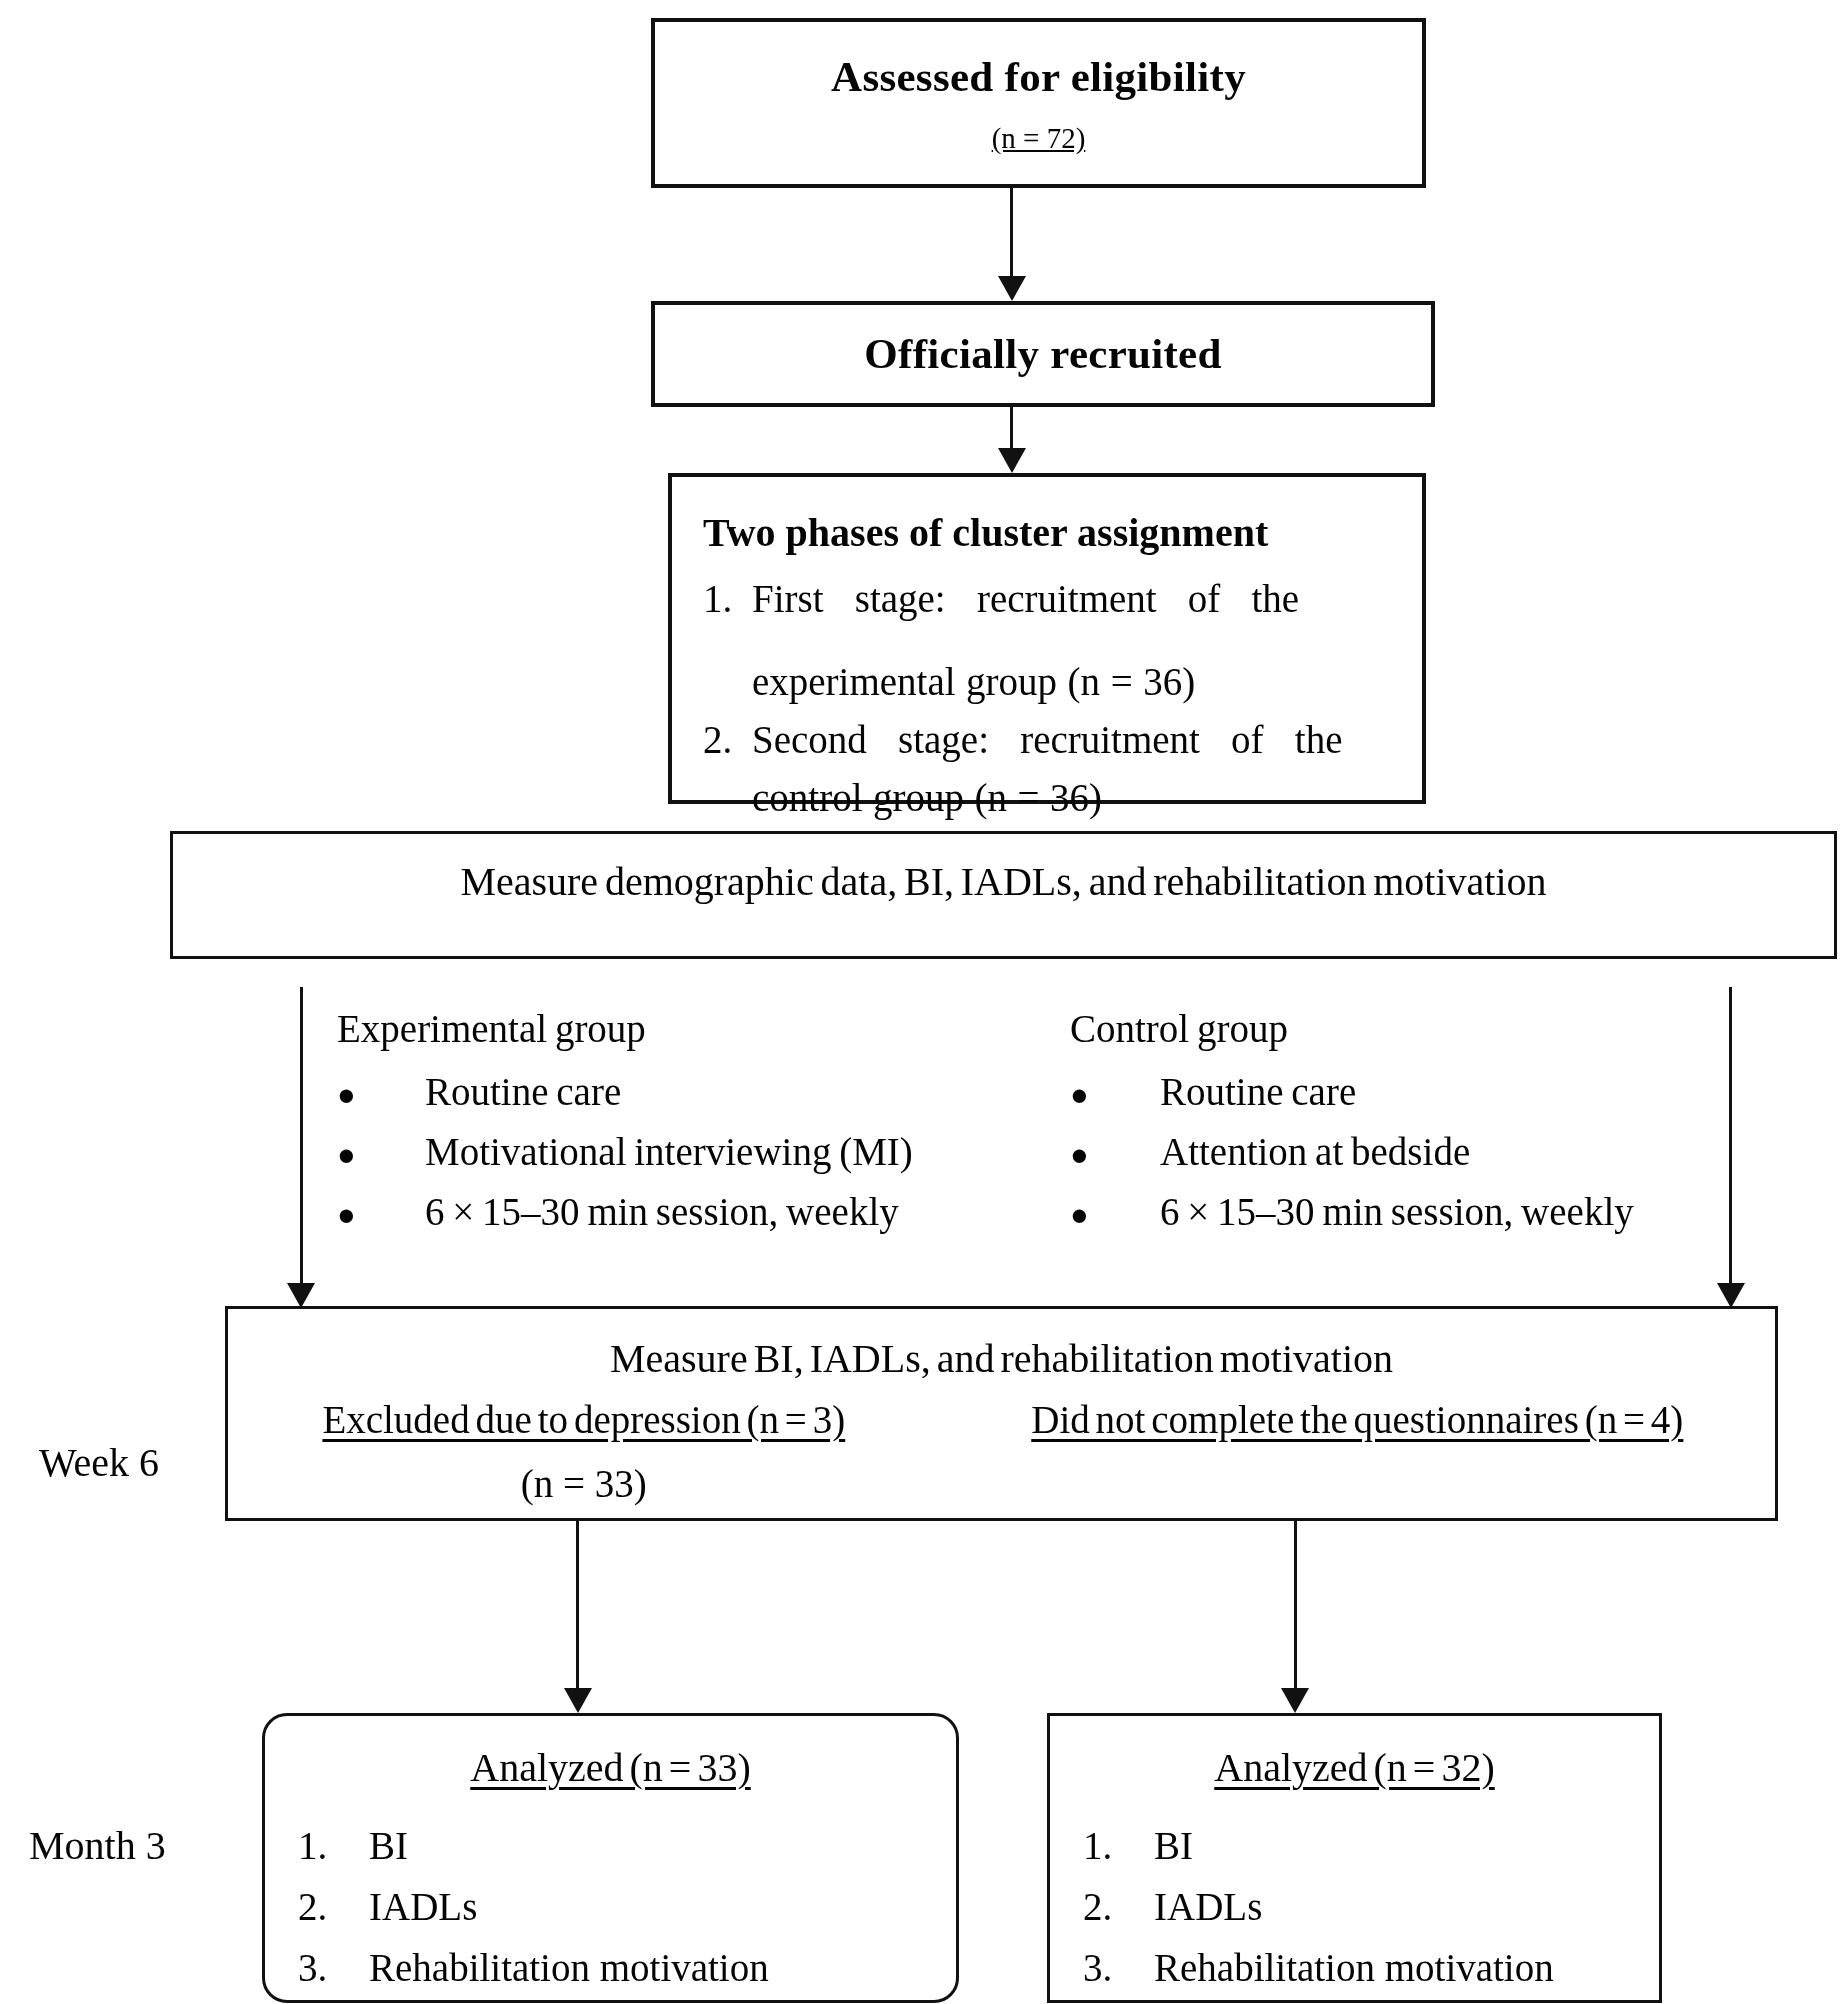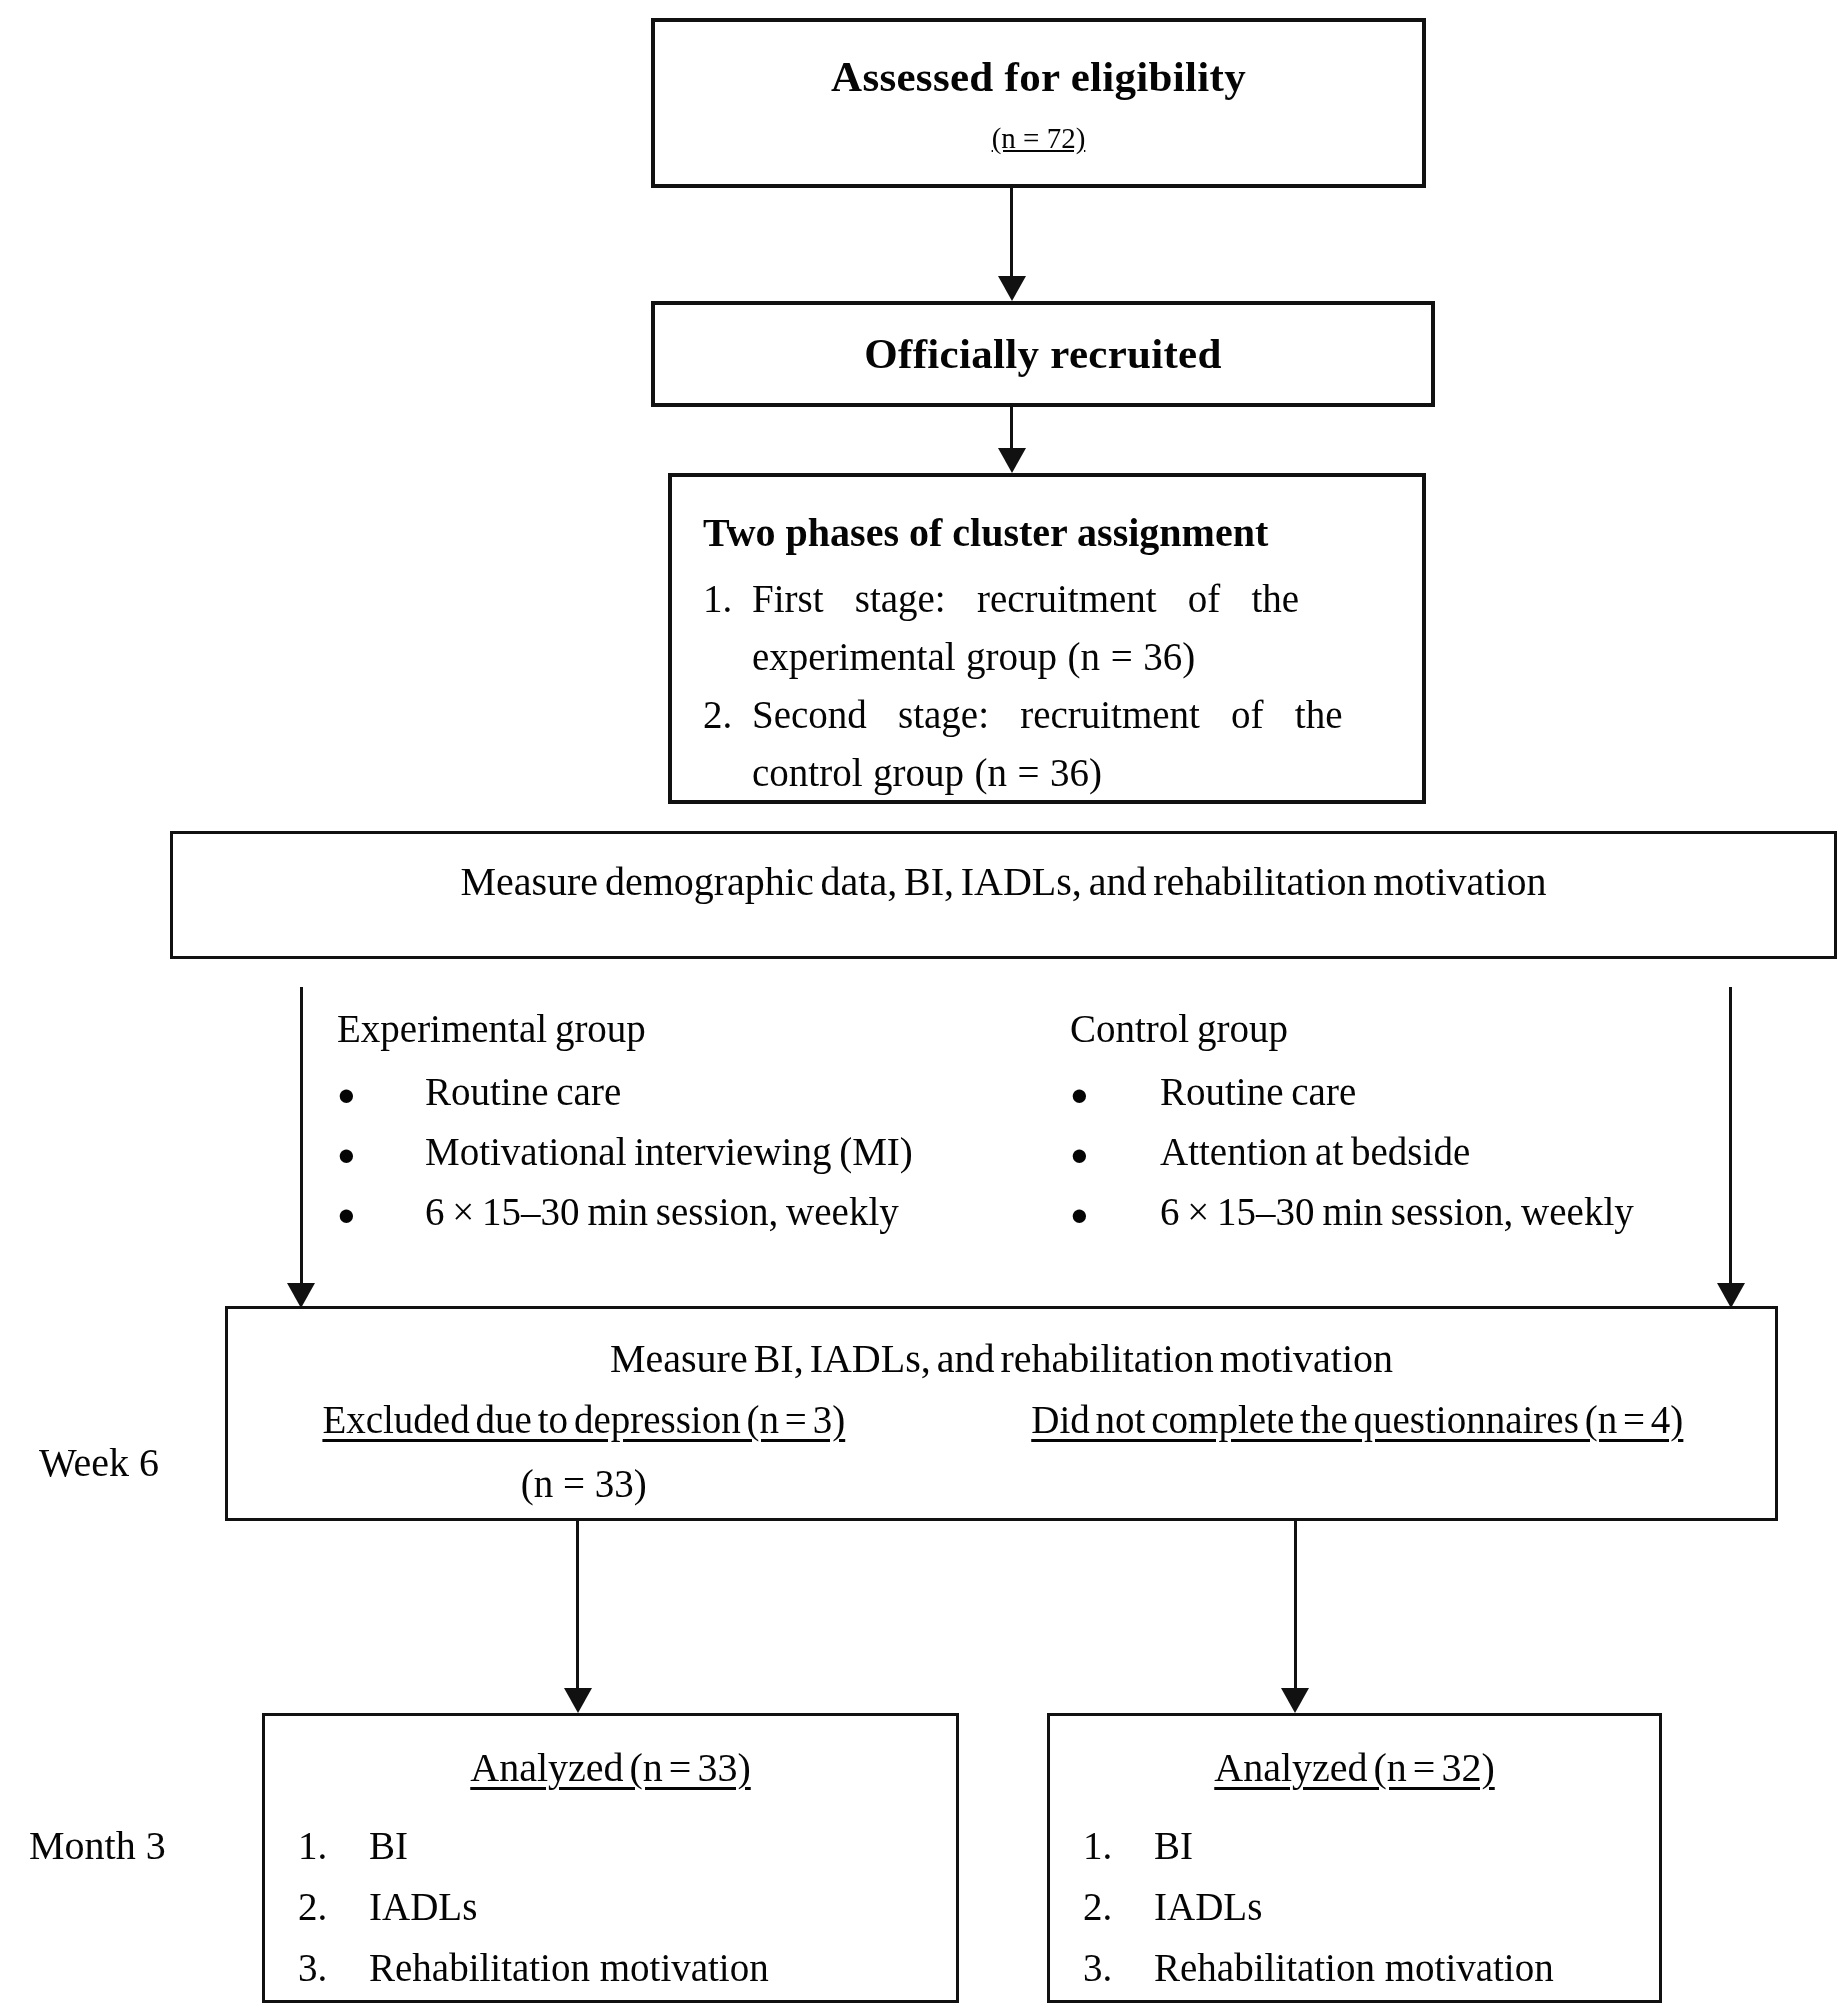--- a/index.html
+++ b/index.html
@@ -69,21 +69,21 @@
 
   <div class="vline" style="left:1010px;top:407px;height:44px;"></div>
   <div class="ahead" style="left:998px;top:448px;"></div>
 
   <div class="box cluster" style="left:668px;top:473px;width:758px;height:331px;">
     <div class="ctitle">Two phases of cluster assignment</div>
     <div class="item">
       <span class="inum">1.</span>
       <span class="itext">
         <span class="l1" style="display:block;">First stage: recruitment of the</span>
-        <span class="l2" style="display:block;">experimental group (n = 36)</span>
+        <span class="l2" style="display:block;margin-top:25px;">experimental group (n = 36)</span>
       </span>
     </div>
     <div class="item">
       <span class="inum">2.</span>
       <span class="itext">
         <span class="l1" style="display:block;">Second stage: recruitment of the</span>
         <span class="l2" style="display:block;">control group (n = 36)</span>
       </span>
     </div>
   </div>
@@ -149,21 +149,21 @@
   </div>
 
   <div class="sidelabel" style="left:39px;top:1435px;">Week 6</div>
   <div class="sidelabel" style="left:29px;top:1818px;">Month 3</div>
 
   <div class="vline" style="left:576px;top:1521px;height:169px;"></div>
   <div class="ahead" style="left:564px;top:1688px;"></div>
   <div class="vline" style="left:1294px;top:1521px;height:169px;"></div>
   <div class="ahead" style="left:1281px;top:1688px;"></div>
 
-  <div class="box thin analyzed" style="left:262px;top:1713px;width:697px;height:290px;">
+  <div class="box thin analyzed" style="left:262px;top:1713px;width:697px;height:290px;border-radius:25px;">
     <div class="an-title">
       <span class="uline">Analyzed (n = 33)</span>
     </div>
     <ol>
       <li>
         <span class="an-num">1.</span>
         <span>BI</span>
       </li>
       <li>
         <span class="an-num">2.</span>

